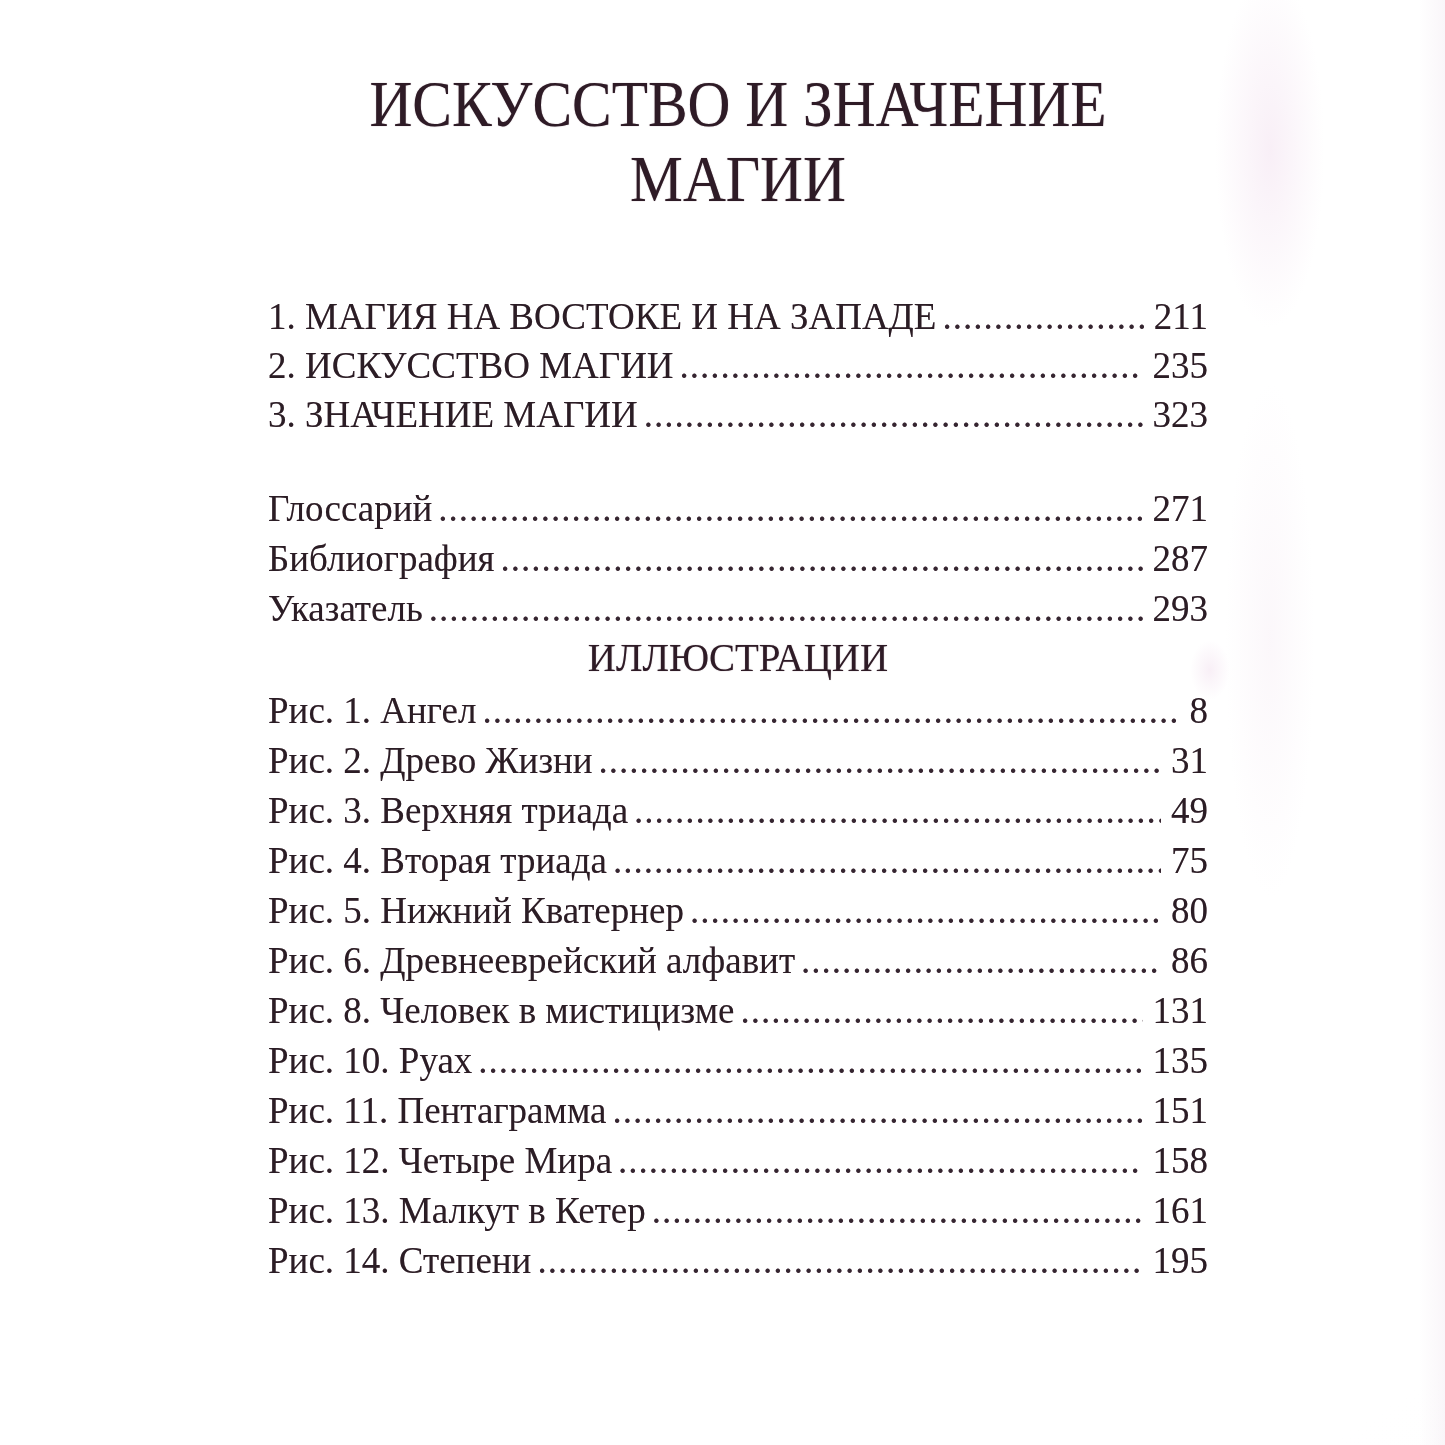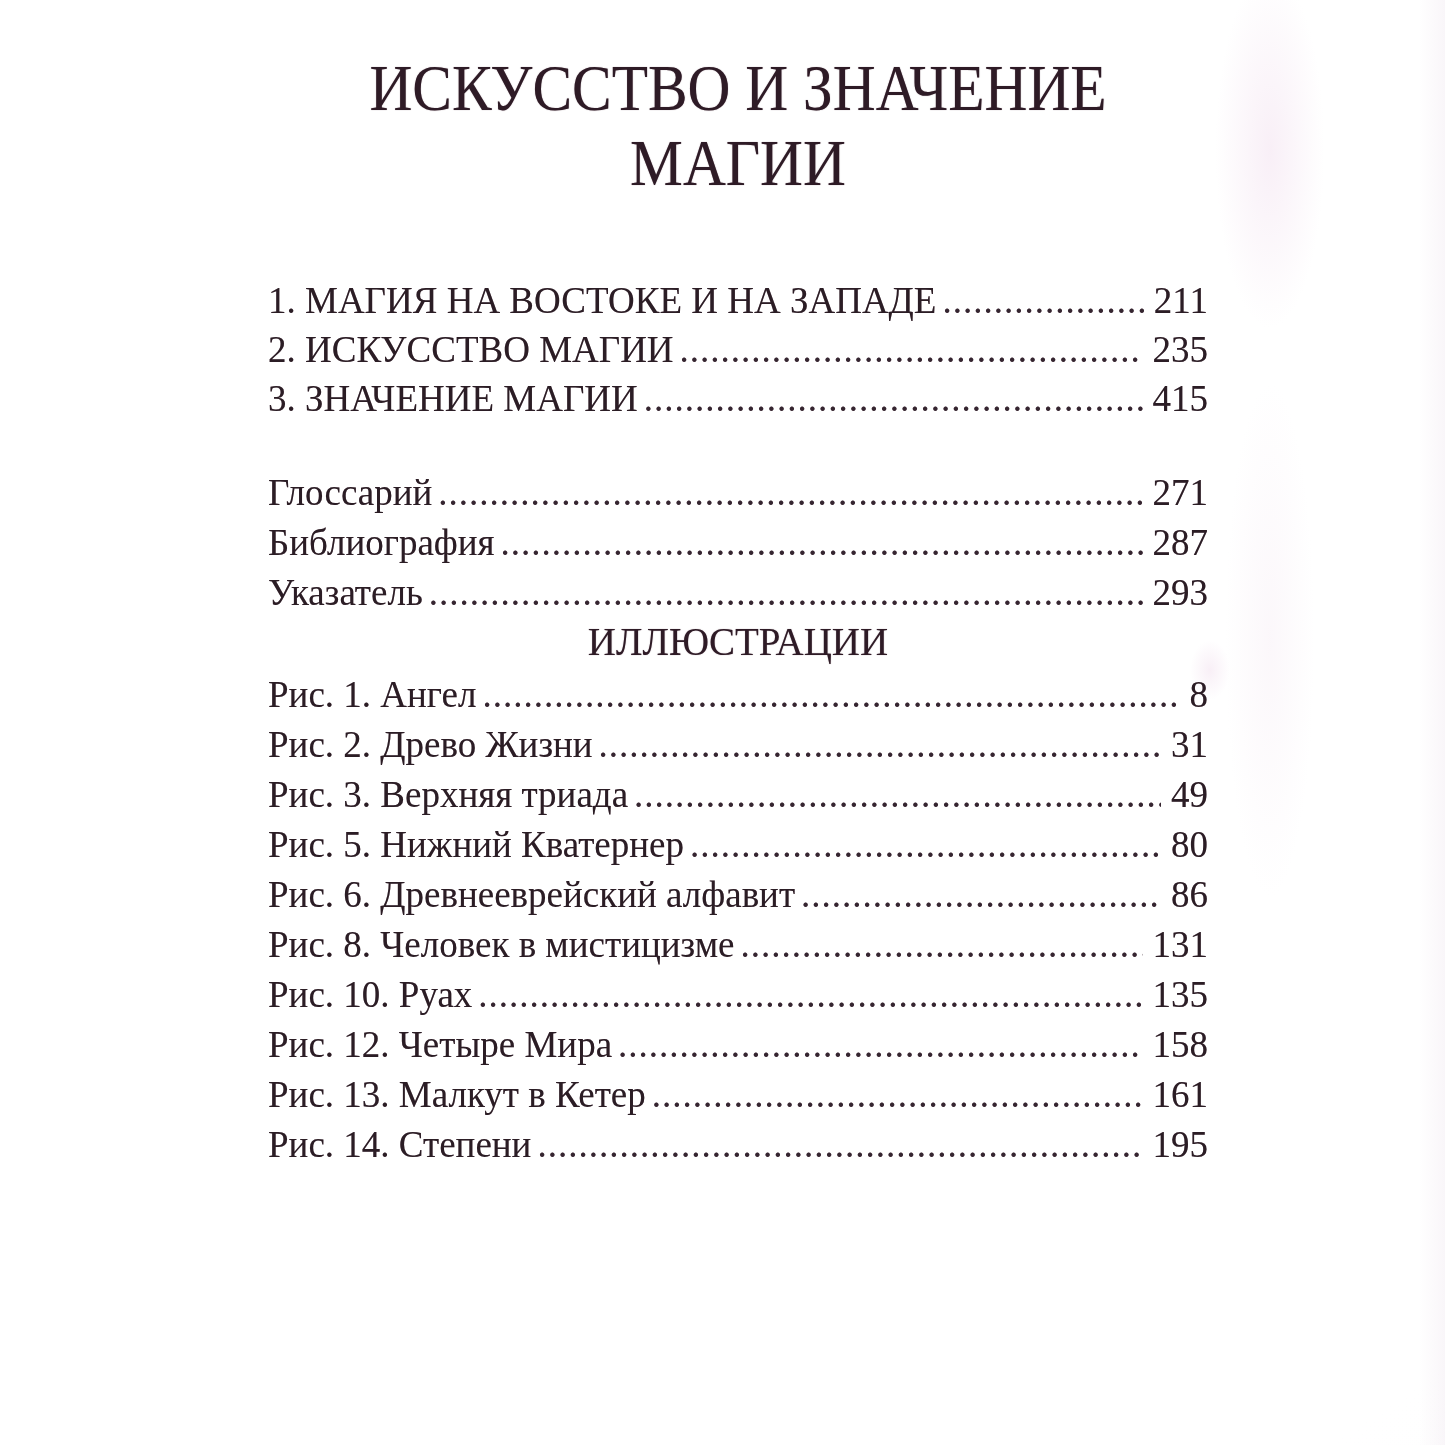--- a/index.html
+++ b/index.html
@@ -39,21 +39,21 @@
   .edge-strip {
     position: absolute;
     right: 0; top: 0; bottom: 0; width: 26px;
     background: linear-gradient(to right, rgba(248,244,248,0) 0%, rgba(245,240,245,0.6) 100%);
     pointer-events: none;
   }
 
   .content {
     position: absolute;
     left: 268px;
-    top: 0;
+    top: 16px;
     width: 940px;
   }
 
   .title {
     margin-top: 50px;
     text-align: center;
     font-size: 66px;
     line-height: 1.14;
     font-weight: 400;
     letter-spacing: 0px;
@@ -130,21 +130,21 @@
 
         <div class="toc-row">
           <span class="toc-label">2. ИСКУССТВО МАГИИ</span>
           <span class="toc-dots"></span>
           <span class="toc-page">235</span>
         </div>
 
         <div class="toc-row">
           <span class="toc-label">3. ЗНАЧЕНИЕ МАГИИ</span>
           <span class="toc-dots"></span>
-          <span class="toc-page">415</span>
+          <span class="toc-page">323</span>
         </div>
       </div>
 
     <div class="toc-block backmatter">
 
         <div class="toc-row">
           <span class="toc-label">Глоссарий</span>
           <span class="toc-dots"></span>
           <span class="toc-page">271</span>
         </div>
@@ -177,20 +177,25 @@
           <span class="toc-dots"></span>
           <span class="toc-page">31</span>
         </div>
 
         <div class="toc-row">
           <span class="toc-label">Рис. 3. Верхняя триада</span>
           <span class="toc-dots"></span>
           <span class="toc-page">49</span>
         </div>
 
+        <div class="toc-row">
+          <span class="toc-label">Рис. 4. Вторая триада</span>
+          <span class="toc-dots"></span>
+          <span class="toc-page">75</span>
+        </div>
 
         <div class="toc-row">
           <span class="toc-label">Рис. 5. Нижний Кватернер</span>
           <span class="toc-dots"></span>
           <span class="toc-page">80</span>
         </div>
 
         <div class="toc-row">
           <span class="toc-label">Рис. 6. Древнееврейский алфавит</span>
           <span class="toc-dots"></span>
@@ -204,20 +209,25 @@
           <span class="toc-page">131</span>
         </div>
 
 
         <div class="toc-row">
           <span class="toc-label">Рис. 10. Руах</span>
           <span class="toc-dots"></span>
           <span class="toc-page">135</span>
         </div>
 
+        <div class="toc-row">
+          <span class="toc-label">Рис. 11. Пентаграмма</span>
+          <span class="toc-dots"></span>
+          <span class="toc-page">151</span>
+        </div>
 
         <div class="toc-row">
           <span class="toc-label">Рис. 12. Четыре Мира</span>
           <span class="toc-dots"></span>
           <span class="toc-page">158</span>
         </div>
 
         <div class="toc-row">
           <span class="toc-label">Рис. 13. Малкут в Кетер</span>
           <span class="toc-dots"></span>

